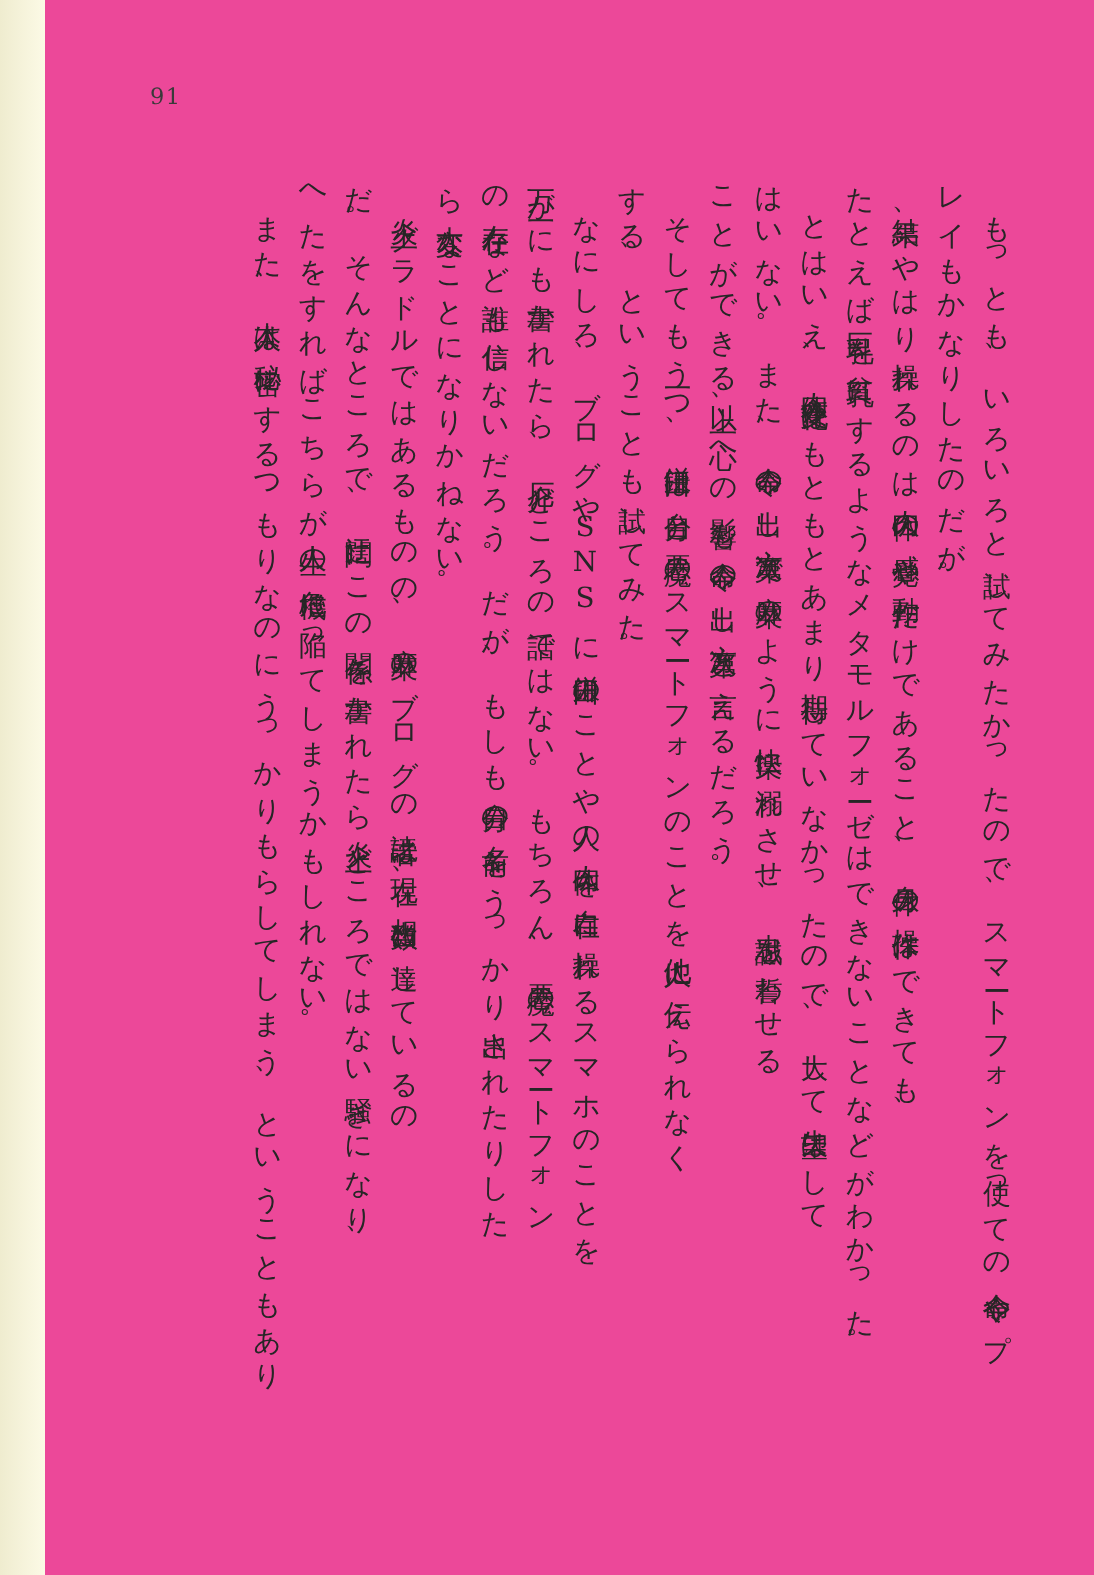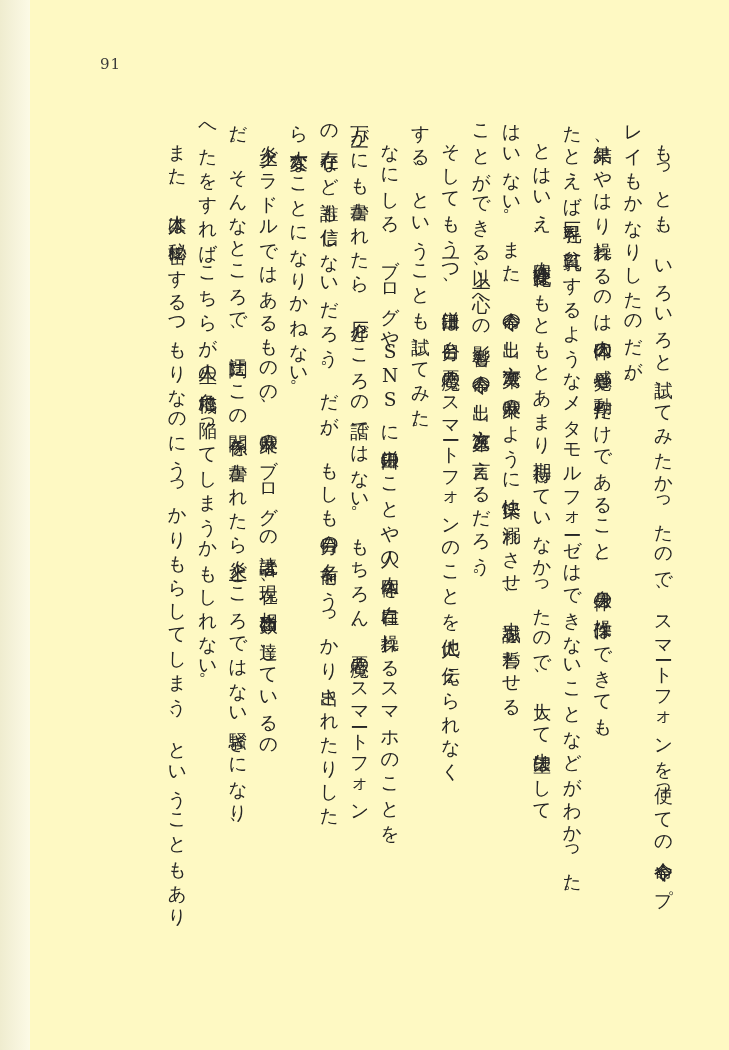--- a/index.html
+++ b/index.html
@@ -11,21 +11,21 @@
     width: 729px;
     height: 1050px;
     overflow: hidden;
     font-family: "DejaVu Serif", "Liberation Serif", serif;
     color: #2b2b2b;
   }
   .page {
     position: relative;
     width: 729px;
     height: 1050px;
-    background: #fef9c3;
+    background: #ec4899;
     box-sizing: border-box;
   }
   
   .gutter {
     position: absolute;
     left: 0;
     top: 0;
     width: 30px;
     height: 1050px;
     background: linear-gradient(to right, #efeccf 0%, #fcfae6 100%);

